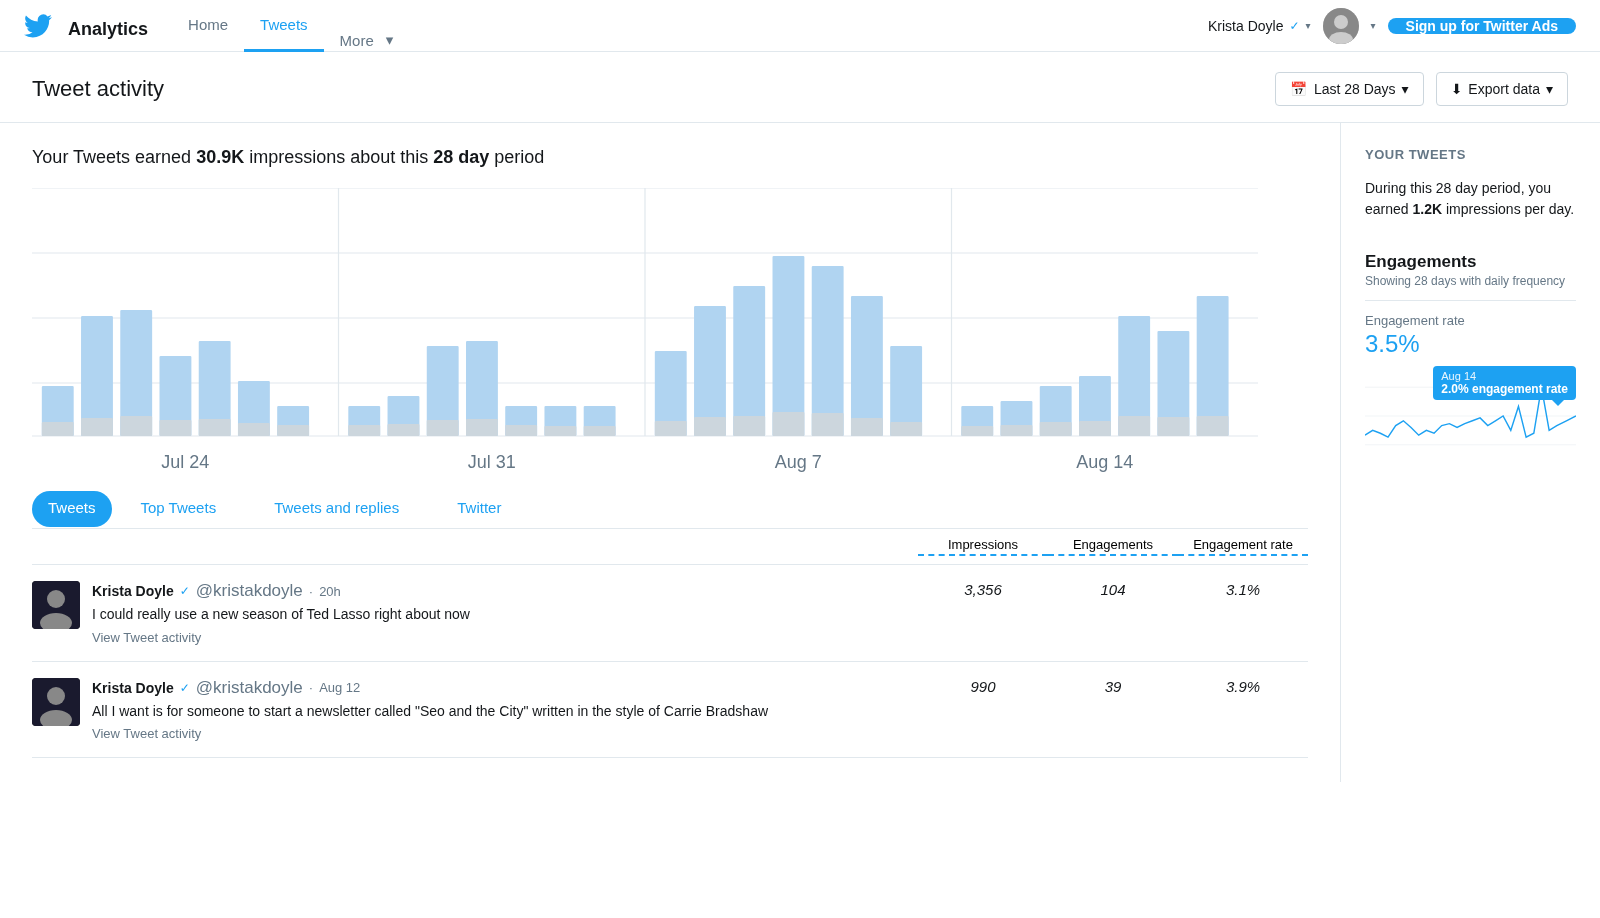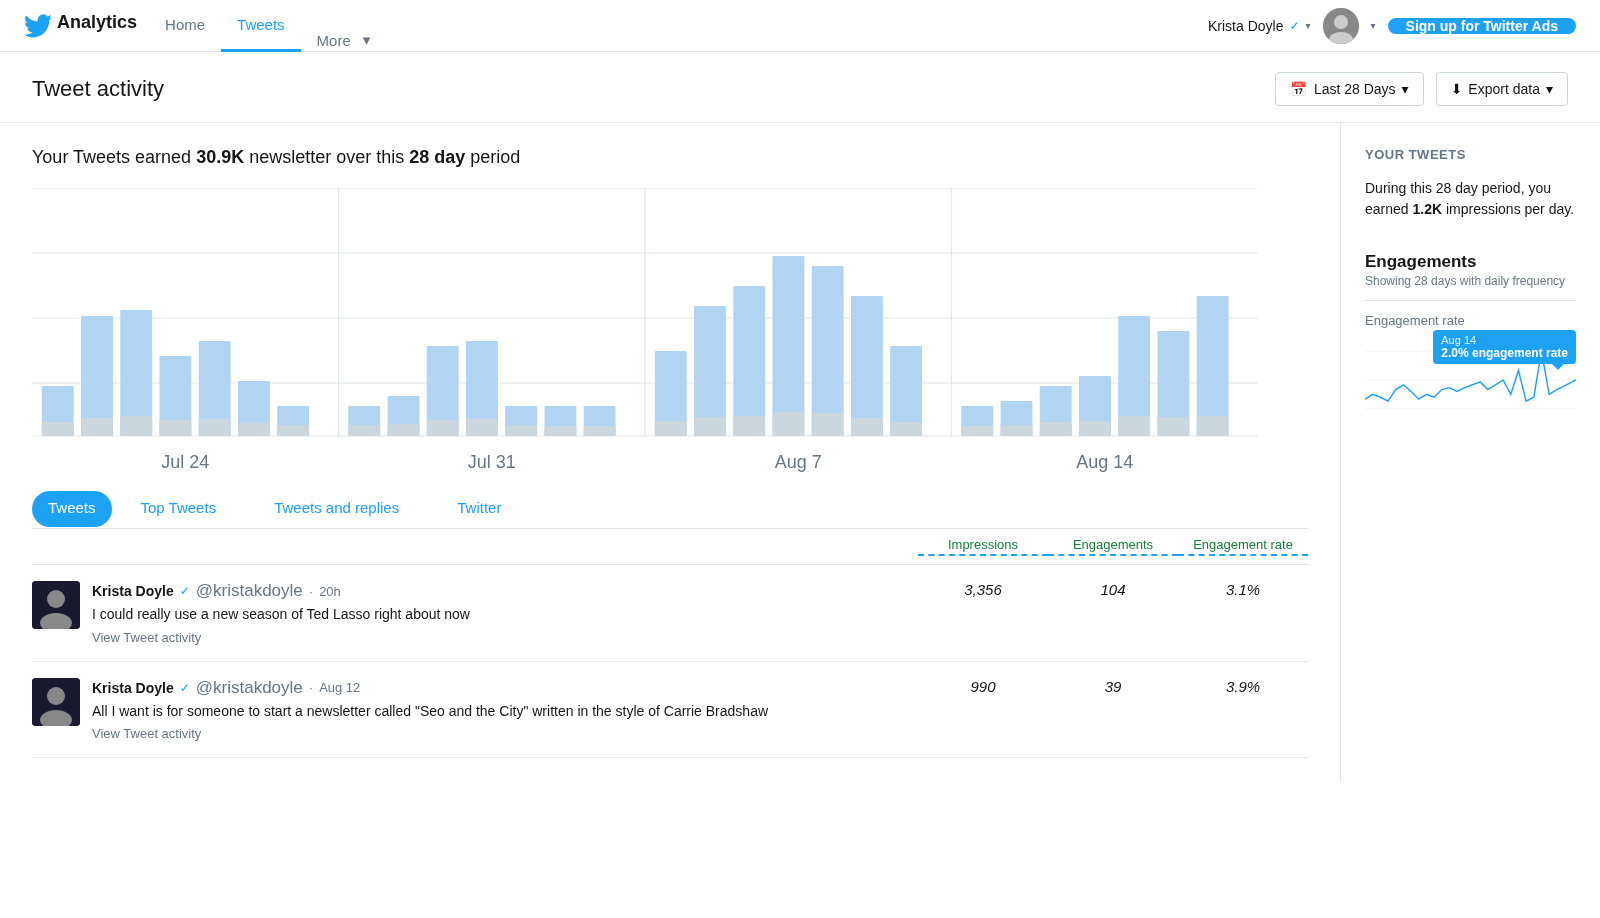--- a/index.html
+++ b/index.html
@@ -4,21 +4,21 @@
   <style>
     * { box-sizing: border-box; margin: 0; padding: 0; }
     body { font-family: -apple-system, BlinkMacSystemFont, "Segoe UI", Helvetica, Arial, sans-serif; font-size: 14px; color: #14171a; background: #fff; }
 
     
     .navbar {
       display: flex; align-items: center; padding: 0 24px;
       height: 52px; border-bottom: 1px solid #e1e8ed; background: #fff;
       position: relative; z-index: 10;
     }
-    .navbar-brand { display: flex; align-items: flex-start; gap: 5px; margin-right: 12px; }
+    .navbar-brand { display: flex; align-items: flex-end; gap: 16px; margin-right: 24px; }
     .twitter-bird { width: 28px; height: 28px; fill: #1da1f2; }
     .navbar-brand-text { font-size: 18px; font-weight: 700; color: #14171a; }
     .nav-links { display: flex; align-items: center; gap: 0; }
     .nav-link {
       padding: 0 16px; height: 52px; display: flex; align-items: center;
       text-decoration: none; color: #657786; font-size: 15px; font-weight: 500;
       border-bottom: 3px solid transparent; cursor: pointer;
     }
     .nav-link.active { color: #1da1f2; border-bottom: 3px solid #1da1f2; }
     .nav-link-more { display: flex; align-items: flex-end; gap: 12px; }
@@ -80,21 +80,21 @@
     }
     .tab-btn.active { background: #1da1f2; color: #fff; border-radius: 20px; border-bottom: 3px solid transparent; margin-bottom: 0; padding: 8px 16px; }
 
     
     .table-header {
       display: flex; align-items: center; padding: 8px 0;
       border-bottom: 1px solid #e1e8ed; margin-top: 0;
     }
     .table-header-spacer { flex: 1; }
     .table-col-header {
-      width: 130px; text-align: center; font-size: 13px; color: #15803d;
+      width: 130px; text-align: center; font-size: 13px; color: #000000;
       cursor: pointer; padding-bottom: 2px; border-bottom: 2px dashed #1da1f2;
     }
 
     
     .tweet-row {
       display: flex; align-items: flex-start; padding: 16px 0;
       border-bottom: 1px solid #e1e8ed; gap: 12px;
     }
     .tweet-avatar {
       width: 48px; height: 48px; border-radius: 4px; background: #2a2a2a;
@@ -189,21 +189,21 @@
     </button>
   </div>
 </div>
 
 <div class="main-content">
   <div class="content-left">
 
     <p class="impressions-summary">
       <span>Your Tweets earned </span>
       <strong>30.9K</strong>
-      <span> newsletter over this </span>
+      <span> impressions about this </span>
       <strong>28 day</strong>
       <span> period</span>
     </p>
 
     <div class="chart-container">
       <div style="display:flex; position:relative;">
         <div style="flex:1; margin-right:50px;">
           <svg class="chart-svg" viewBox="0 0 1000 260" preserveAspectRatio="none" height="260">
 
             <line x1="0" y1="0" x2="1000" y2="0" stroke="#e1e8ed" stroke-width="1"></line>
@@ -366,20 +366,21 @@
         <strong>1.2K</strong>
         <span> impressions per day.</span>
       </p>
     </div>
 
     <div class="engagements-section">
       <div class="engagements-title">Engagements</div>
       <div class="engagements-subtitle">Showing 28 days with daily frequency</div>
       <hr class="engagements-divider">
       <div class="eng-rate-label">Engagement rate</div>
+      <div class="eng-rate-value">3.5%</div>
 
       <div class="eng-chart" style="position:relative;">
         <svg class="eng-chart-svg" viewBox="0 0 220 100" height="100">
 
           <line x1="0" y1="20" x2="220" y2="20" stroke="#e1e8ed" stroke-width="0.5"></line>
           <line x1="0" y1="50" x2="220" y2="50" stroke="#e1e8ed" stroke-width="0.5"></line>
           <line x1="0" y1="80" x2="220" y2="80" stroke="#e1e8ed" stroke-width="0.5"></line>
 
           <polyline fill="none" stroke="#1da1f2" stroke-width="1.5" points="0,70 8,65 16,68 24,72 32,60 40,55 48,62 56,70 64,65 72,68 80,60 88,58 96,62 104,58 112,55 120,52 128,60 136,55 144,50 152,65 160,40 168,72 176,68 184,20 192,65 200,60 210,55 220,50"></polyline>
 

